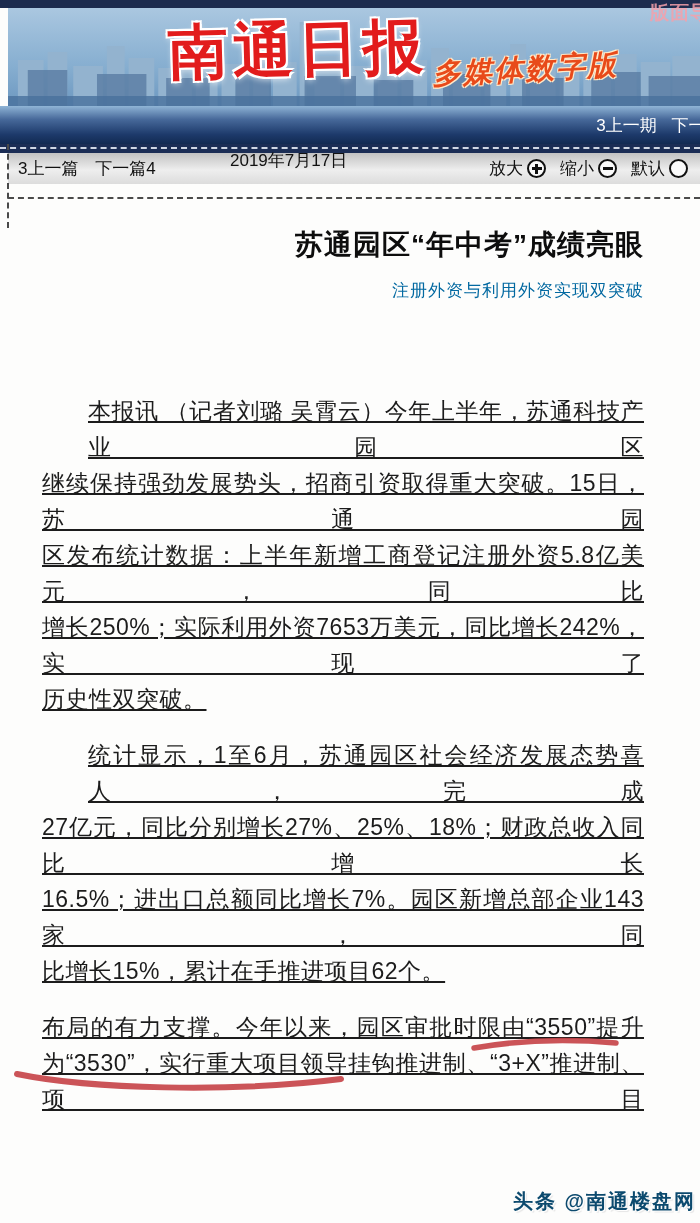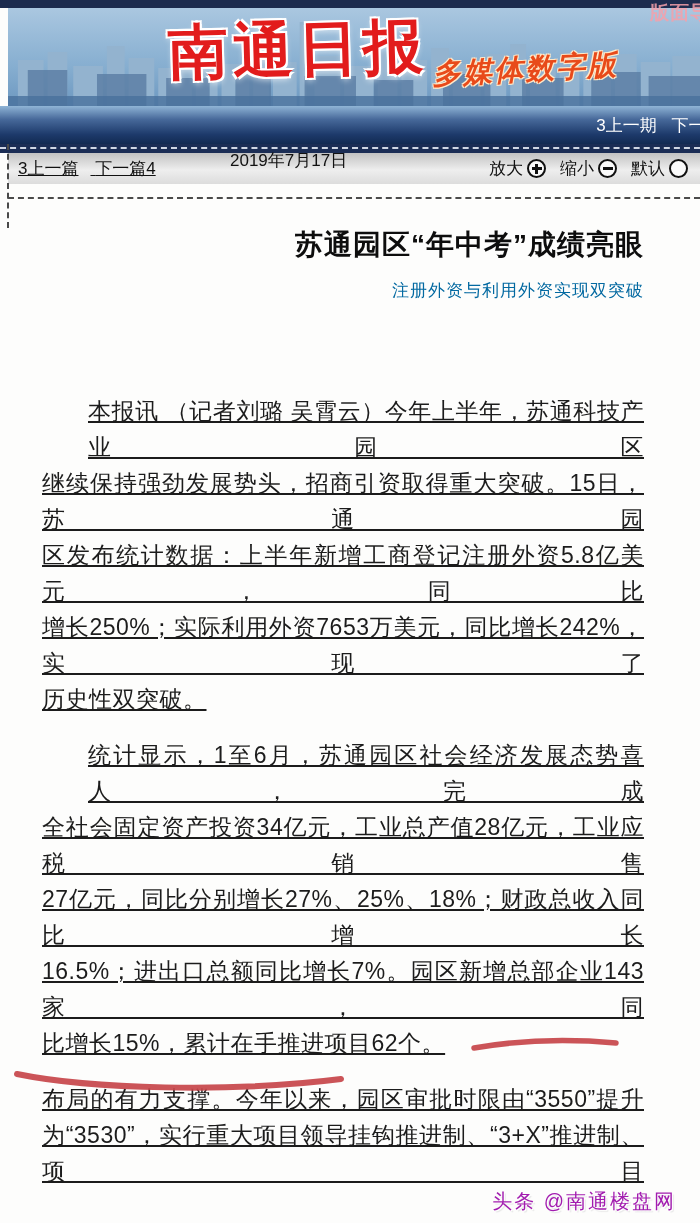--- a/index.html
+++ b/index.html
@@ -29,21 +29,21 @@
   .issue-bar a{color:#ffffff;text-decoration:none;margin-left:10px;}
 
   
   .dash-strip{position:absolute;left:0;top:144px;width:700px;height:9px;background:#1b2d55;}
   .dash-strip::after{content:"";position:absolute;left:0;right:0;top:3px;border-top:2px dashed #cfd6e4;}
 
   
   .toolbar{position:absolute;left:8px;top:153px;width:692px;height:31px;
     background:linear-gradient(180deg,#c2c2c2 0%,#eeeeee 55%,#dcdcdc 100%);
     display:flex;align-items:center;font-size:17px;color:#111;}
-  .toolbar .left-group{padding-left:10px;white-space:nowrap;text-decoration:underline;}
+  .toolbar .left-group{padding-left:10px;white-space:nowrap;}
   .toolbar .left-group a{color:#111;text-decoration:none;margin-right:12px;}
   .toolbar .date{position:absolute;left:222px;top:0;height:15px;display:flex;align-items:center;}
   .toolbar .right-group{margin-left:auto;padding-right:12px;display:flex;align-items:center;white-space:nowrap;}
   .toolbar .right-group .zoom-btn{display:flex;align-items:center;margin-left:14px;color:#111;text-decoration:none;cursor:pointer;}
   .circle-icon{width:15px;height:15px;border:2.5px solid #111;border-radius:50%;position:relative;display:inline-block;margin-left:4px;background:#fafafa;}
   .circle-icon.plus::before,.circle-icon.minus::before{content:"";position:absolute;left:2.5px;right:2.5px;top:50%;height:2.5px;margin-top:-1.25px;background:#111;}
   .circle-icon.plus::after{content:"";position:absolute;top:2.5px;bottom:2.5px;left:50%;width:2.5px;margin-left:-1.25px;background:#111;}
 
   
   .h-dash{position:absolute;left:8px;top:197px;width:692px;border-top:2px dashed #4a4a4a;}
@@ -57,22 +57,22 @@
   .para.p1{margin-top:90px;}
   .para.p2,.para.p3{margin-top:20px;}
   .line{text-align:justify;text-align-last:justify;text-decoration:underline;}
   .line.fl{padding-left:46px;}
   .line.ll{text-align-last:left;}
 
   
   .anno-overlay{position:absolute;left:0;top:0;width:700px;height:1223px;pointer-events:none;z-index:5;}
 
   
-  .watermark{position:absolute;right:24px;bottom:8px;font-size:20px;font-weight:normal;
-    color:#a21caf;letter-spacing:2px;text-shadow:1px 1px 0 #ffffff,2px 2px 1px #e6e6e6;}
+  .watermark{position:absolute;right:4px;bottom:8px;font-size:20px;font-weight:bold;
+    color:#0c4a6e;letter-spacing:2px;text-shadow:1px 1px 0 #ffffff,2px 2px 1px #e6e6e6;}
 </style>
 </head>
 <body>
 
 <div id="page">
 
   <div class="top-strip"></div>
 
   <div class="banner">
     <svg viewBox="0 0 700 98" preserveAspectRatio="none">
@@ -172,21 +172,20 @@
     <div class="para p1">
       <div class="line fl">本报讯 （记者刘璐 吴霄云）今年上半年，苏通科技产业园区</div>
       <div class="line">继续保持强劲发展势头，招商引资取得重大突破。15日，苏通园</div>
       <div class="line">区发布统计数据：上半年新增工商登记注册外资5.8亿美元，同比</div>
       <div class="line">增长250%；实际利用外资7653万美元，同比增长242%，实现了</div>
       <div class="line ll">历史性双突破。</div>
     </div>
 
     <div class="para p2">
       <div class="line fl">统计显示，1至6月，苏通园区社会经济发展态势喜人，完成</div>
-      <div class="line">全社会固定资产投资34亿元，工业总产值28亿元，工业应税销售</div>
       <div class="line">27亿元，同比分别增长27%、25%、18%；财政总收入同比增长</div>
       <div class="line">16.5%；进出口总额同比增长7%。园区新增总部企业143家，同</div>
       <div class="line ll">比增长15%，累计在手推进项目62个。</div>
     </div>
 
     <div class="para p3">
       <div class="line">布局的有力支撑。今年以来，园区审批时限由“3550”提升</div>
       <div class="line">为“3530”，实行重大项目领导挂钩推进制、“3+X”推进制、项目</div>
 
     </div>

